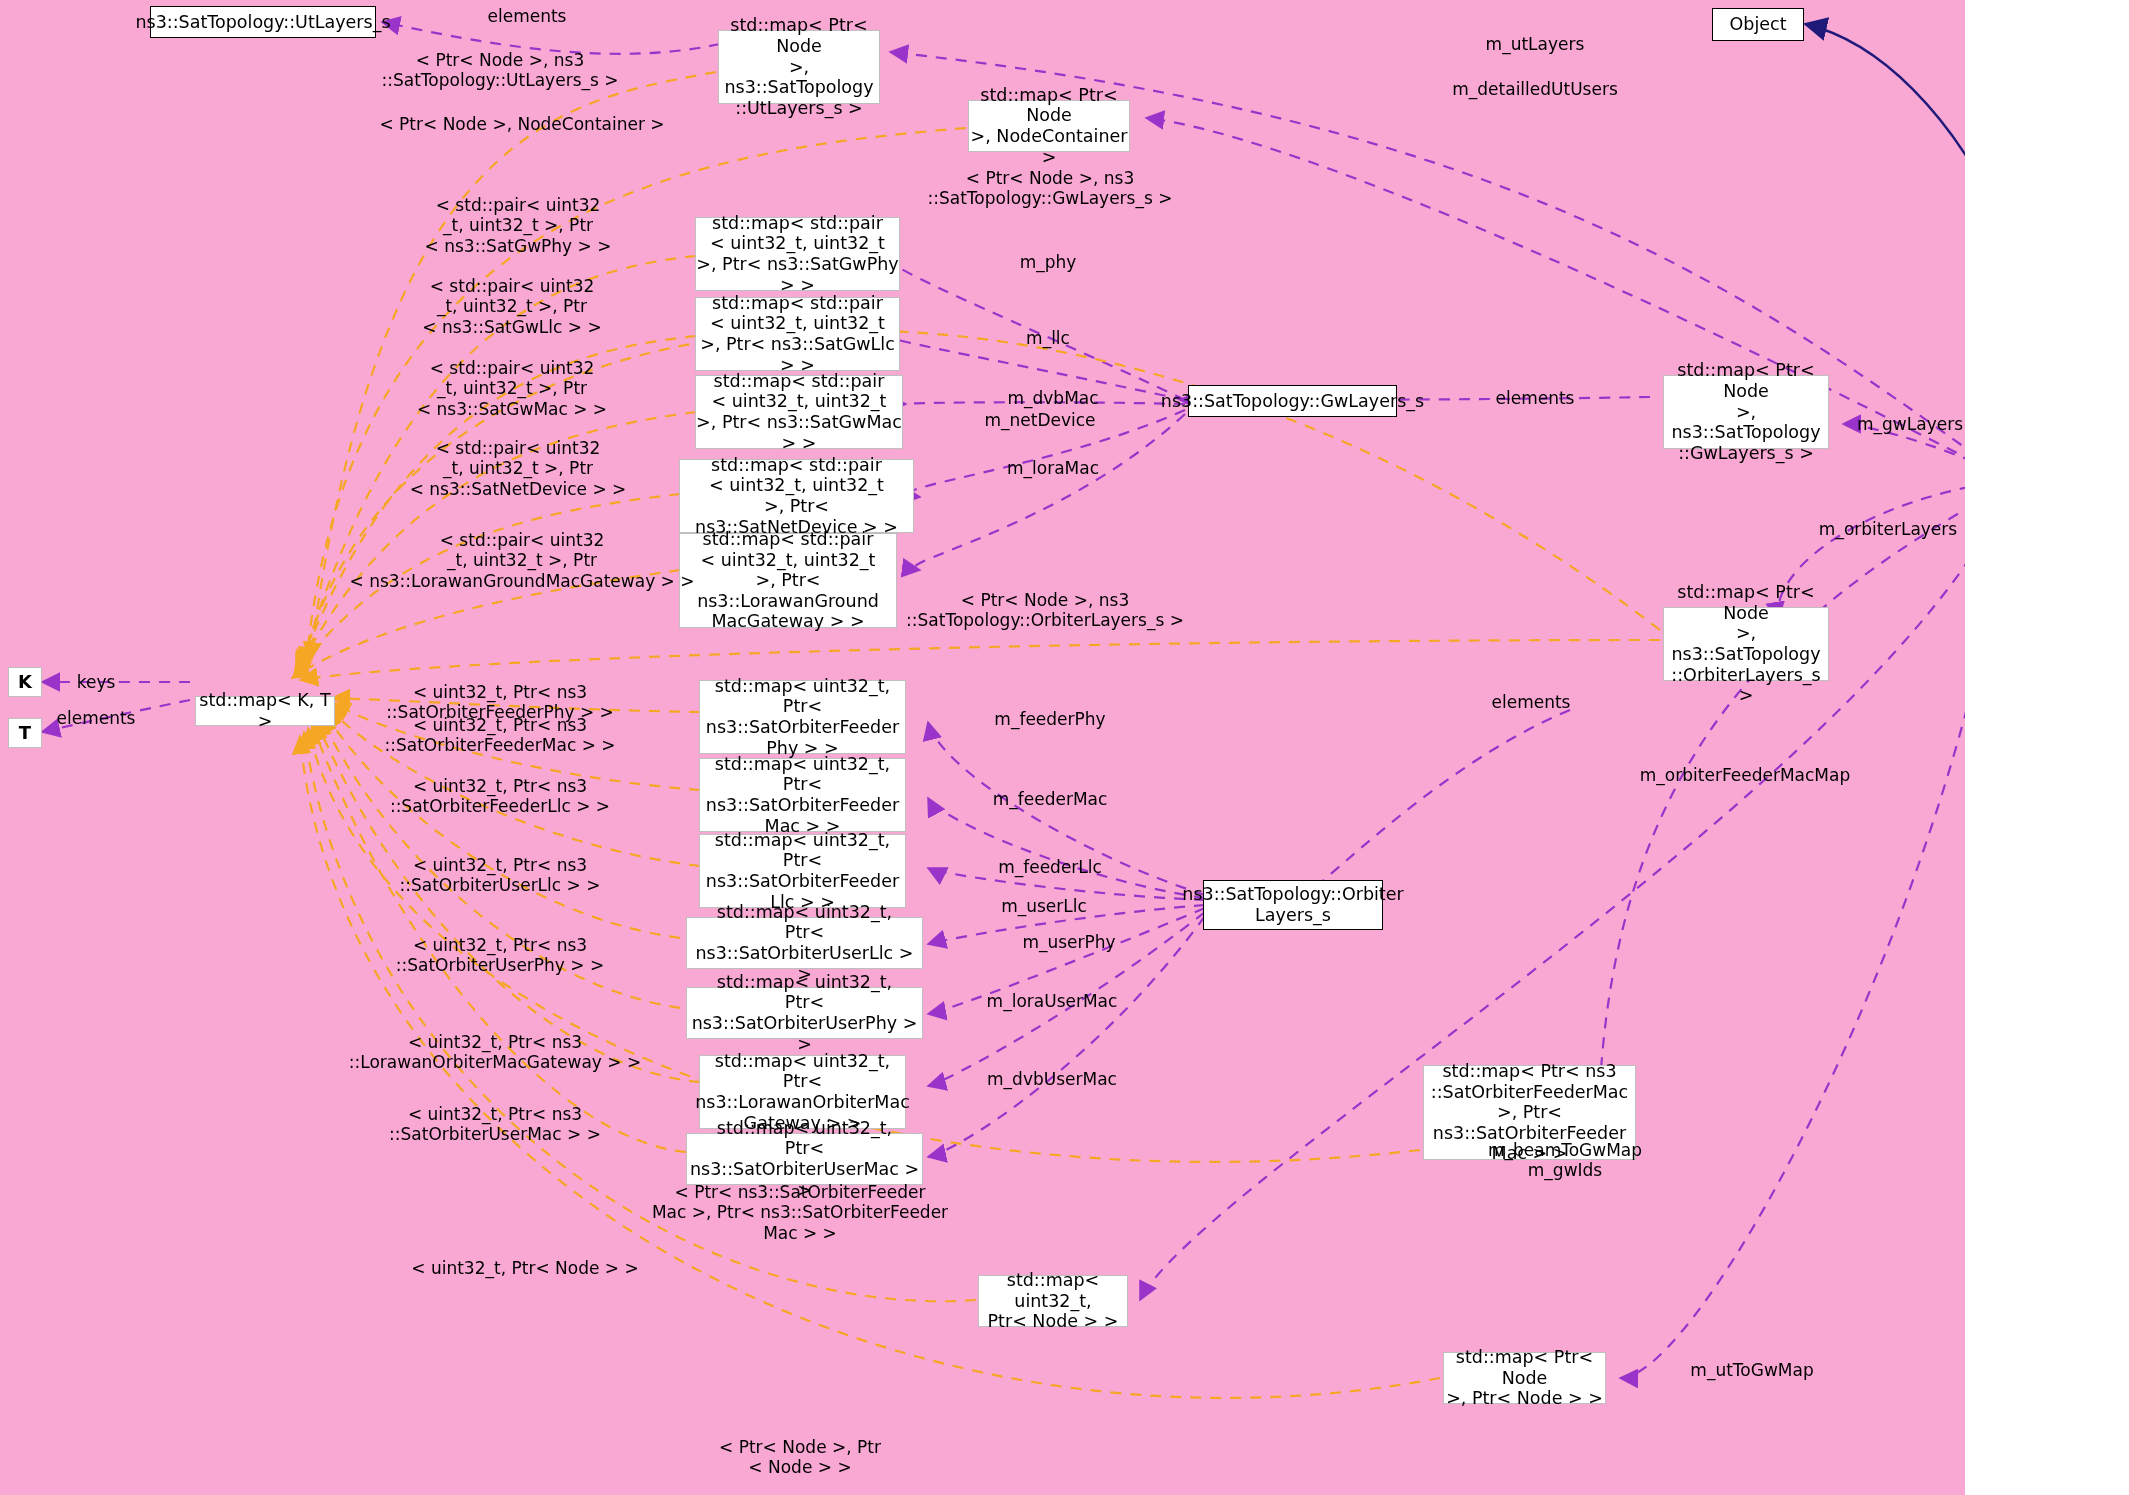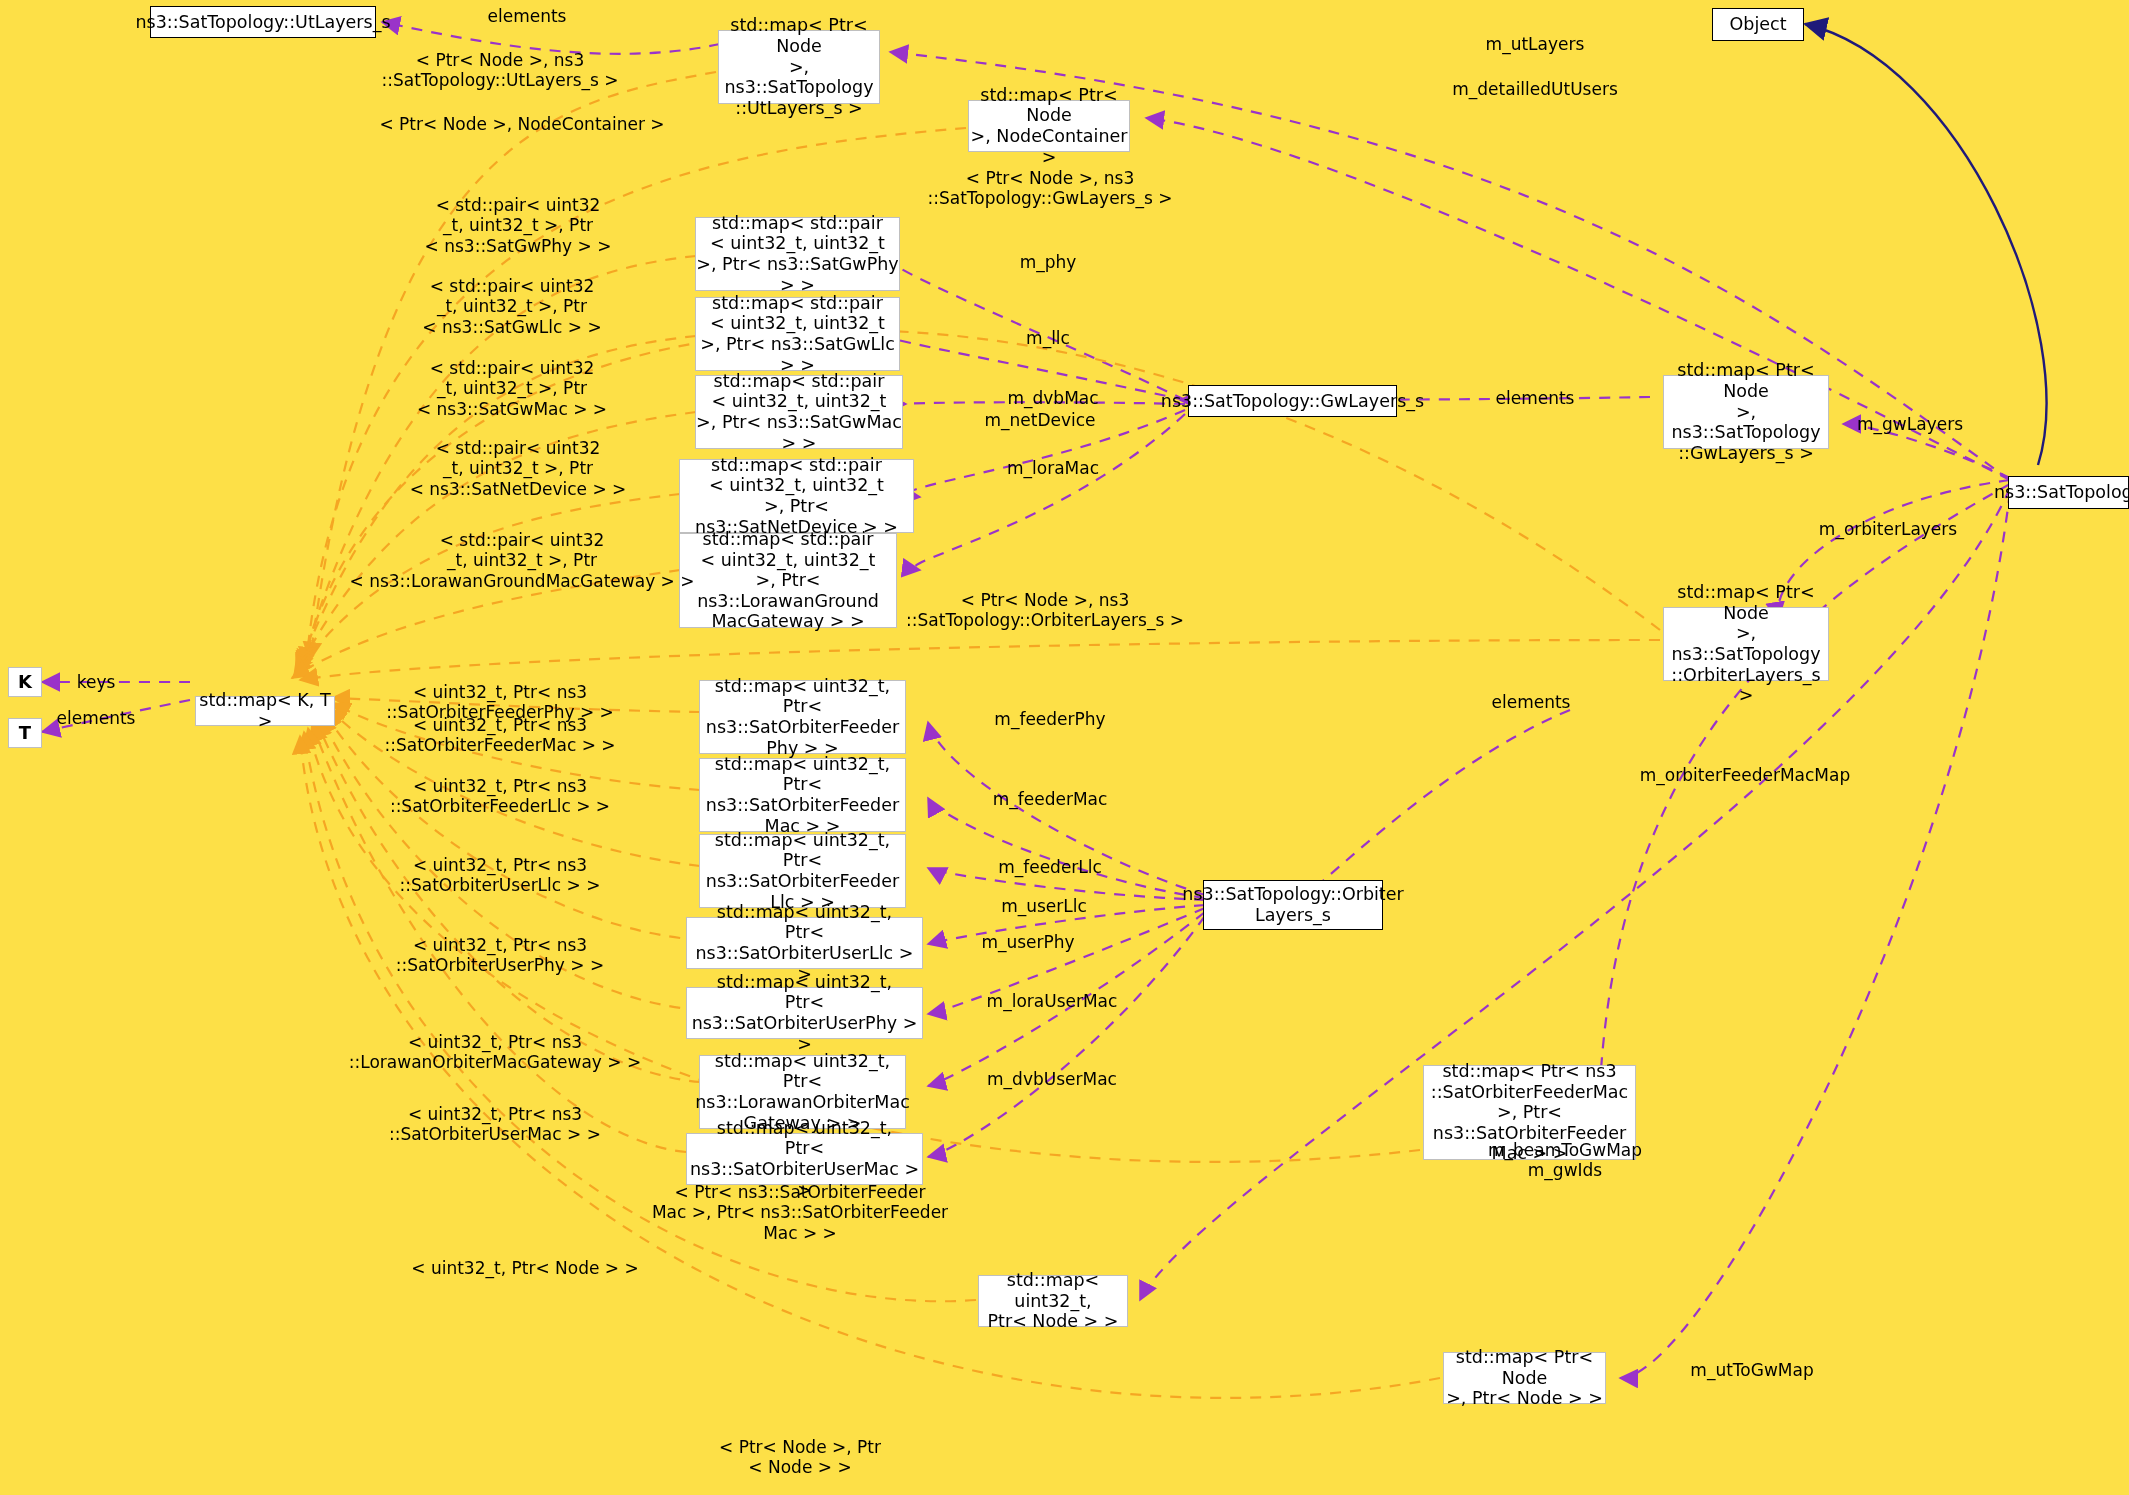--- a/index.html
+++ b/index.html
@@ -1,16 +1,16 @@
 <!DOCTYPE html>
 <html><head>
 <meta charset="utf-8">
 <style>
   html,body{margin:0;padding:0;background:#ffffff;}
-  #stage{position:relative;width:2129px;height:1495px;background:#fde047;
+  #stage{position:relative;width:1965px;height:1495px;background:#f9a8d4;
          font-family:"DejaVu Sans","Liberation Sans",sans-serif;overflow:hidden;}
   svg#edges{position:absolute;left:0;top:0;width:2129px;height:1495px;}
   .node{position:absolute;box-sizing:border-box;background:#ffffff;
         display:flex;align-items:center;justify-content:center;text-align:center;
         color:#000000;line-height:1.18;white-space:pre-line;}
   .node.tmpl{border:1px solid #bfbfbf;font-size:17.5px;}
   .node.klass{border:1px solid #000000;font-size:17.5px;}
   .node.klass.root{border:1px solid #000000;background:#ffffff;}
   .node.tiny{border:1px solid #bfbfbf;font-size:18px;font-weight:bold;}
   .elabel{position:absolute;font-size:17px;color:#000000;white-space:pre-line;
@@ -322,21 +322,21 @@
   <div class="elabel c" style="left:1531px;top:692px;">elements</div>
 
   <div class="elabel c" style="left:1050px;top:709px;">m_feederPhy</div>
 
   <div class="elabel c" style="left:1050px;top:789px;">m_feederMac</div>
 
   <div class="elabel c" style="left:1050px;top:857px;">m_feederLlc</div>
 
   <div class="elabel c" style="left:1044px;top:896px;">m_userLlc</div>
 
-  <div class="elabel c" style="left:1028px;top:932px;">m_userPhy</div>
+  <div class="elabel c" style="left:1069px;top:932px;">m_userPhy</div>
 
   <div class="elabel c" style="left:1052px;top:991px;">m_loraUserMac</div>
 
   <div class="elabel c" style="left:1052px;top:1069px;">m_dvbUserMac</div>
 
   <div class="elabel c" style="left:1745px;top:731px;margin-top:34px;">m_orbiterFeederMacMap</div>
 
   <div class="elabel c" style="left:1565px;top:1140px;">m_beamToGwMap
 m_gwIds</div>
 

